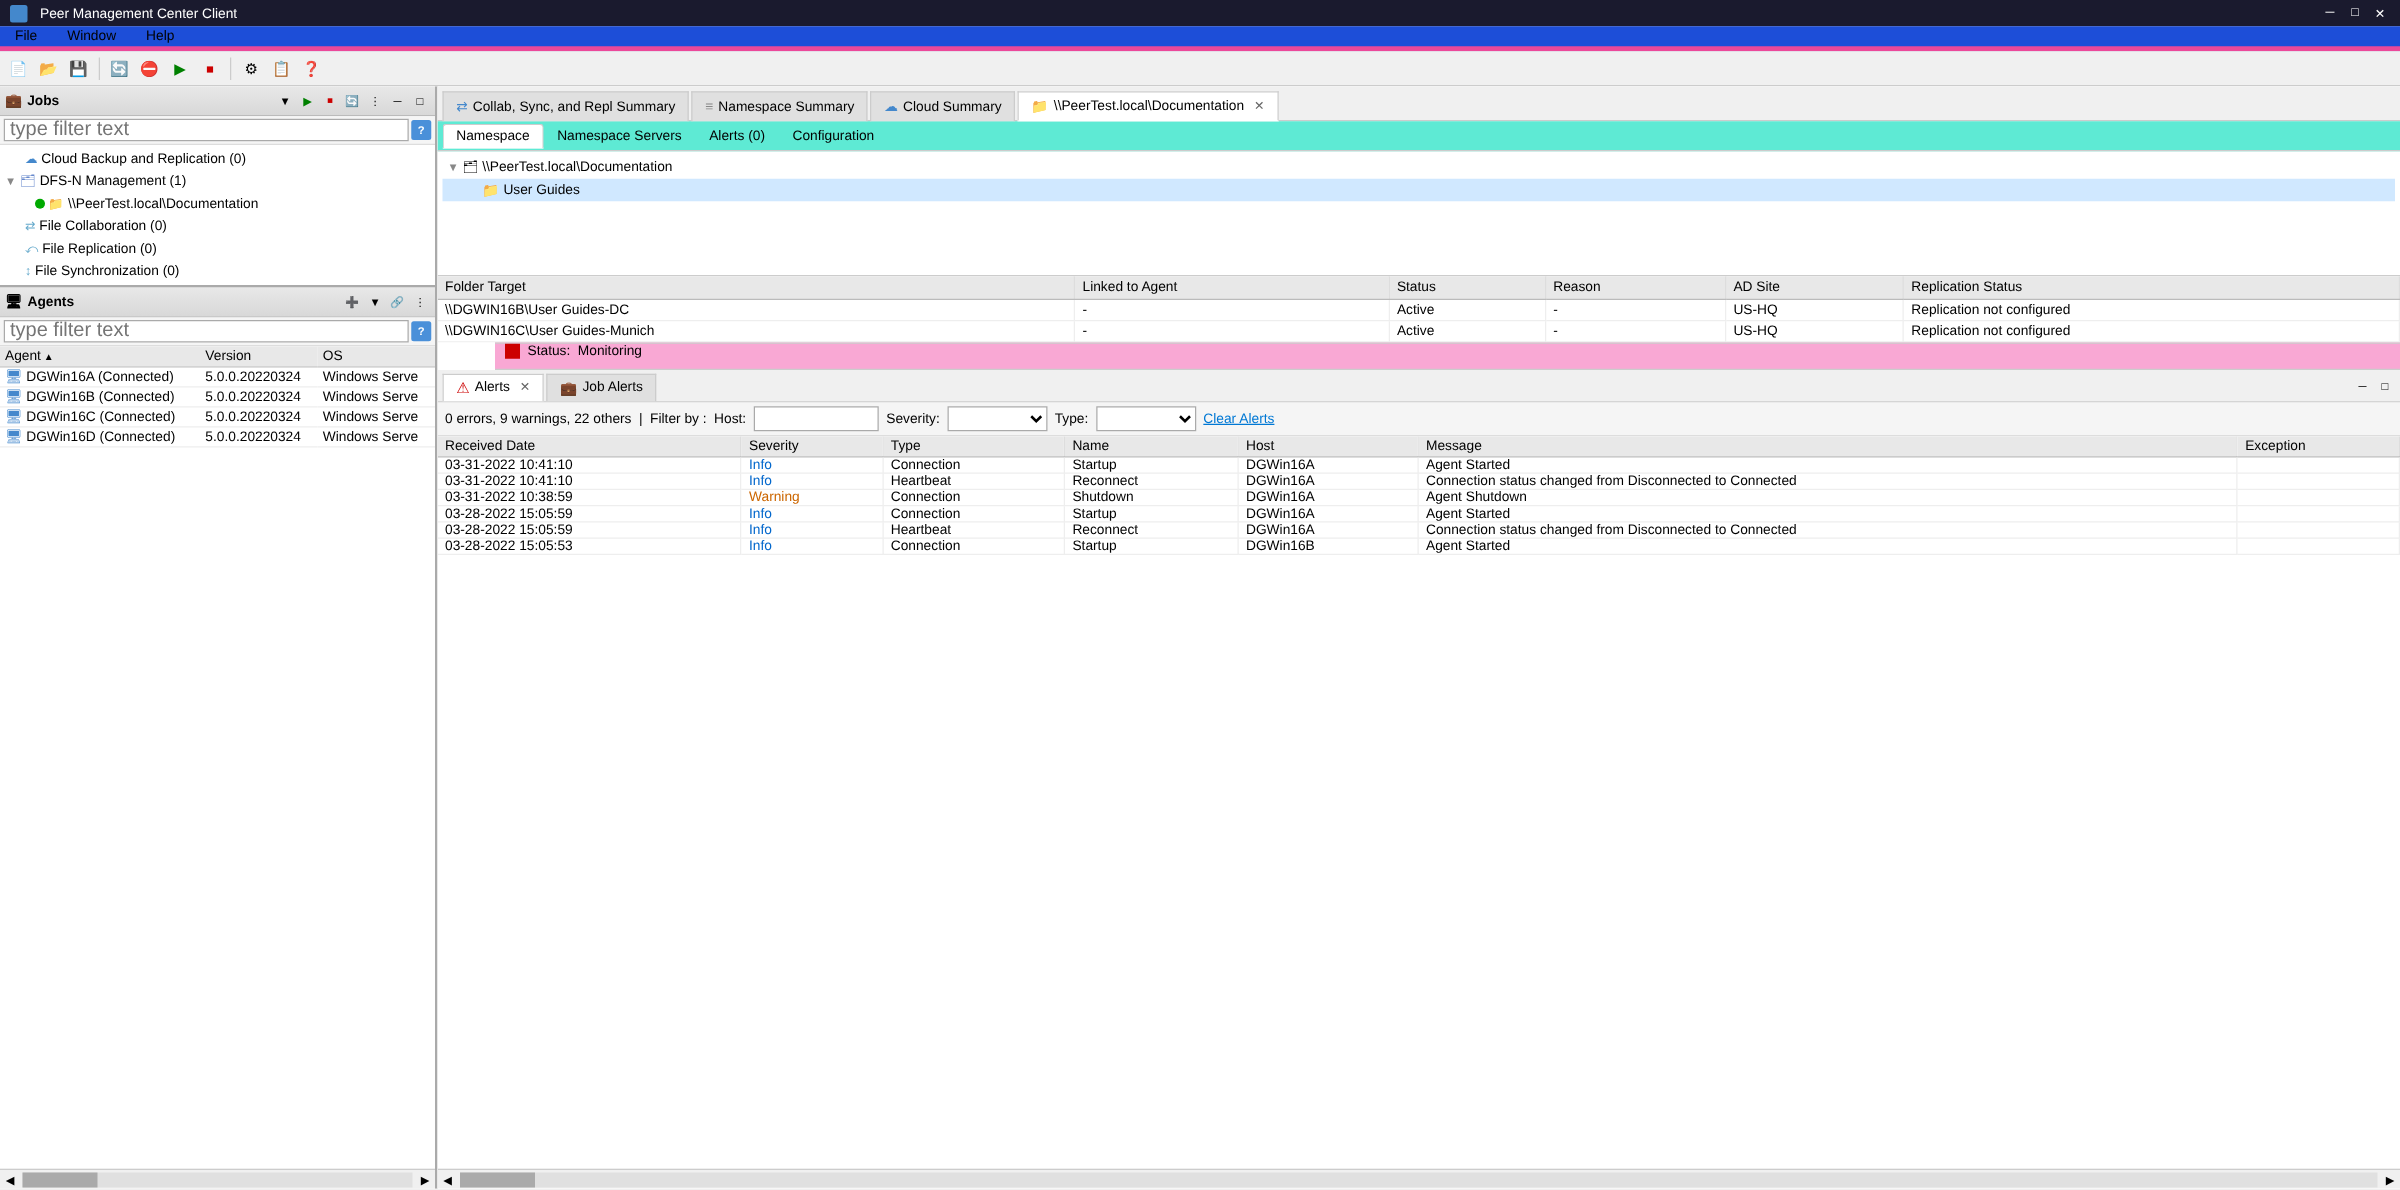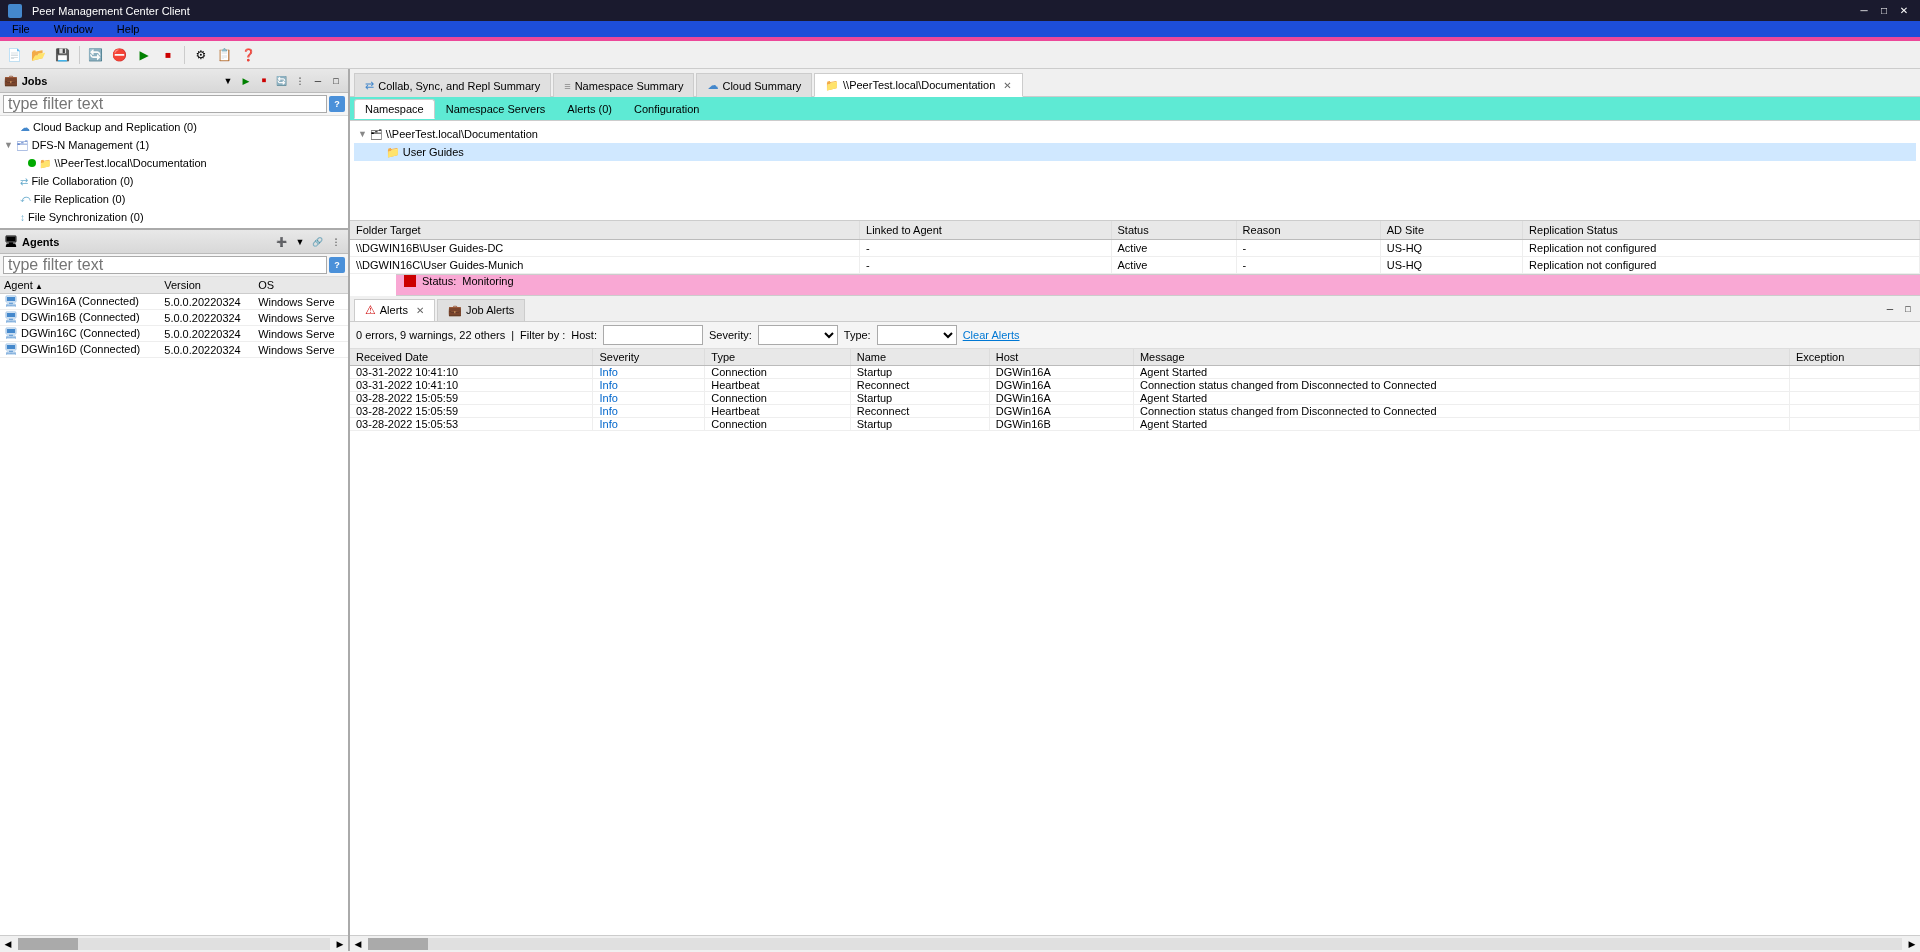--- a/index.html
+++ b/index.html
@@ -622,20 +622,29 @@
                 <tr>
     <td>03-31-2022 10:41:10</td>
     <td class="severity-info">Info</td>
     <td>Heartbeat</td>
     <td>Reconnect</td>
     <td>DGWin16A</td>
     <td>Connection status changed from Disconnected to Connected</td>
     <td></td>
   </tr>
                 <tr>
+    <td>03-31-2022 10:38:59</td>
+    <td class="severity-warning">Warning</td>
+    <td>Connection</td>
+    <td>Shutdown</td>
+    <td>DGWin16A</td>
+    <td>Agent Shutdown</td>
+    <td></td>
+  </tr>
+                <tr>
     <td>03-28-2022 15:05:59</td>
     <td class="severity-info">Info</td>
     <td>Connection</td>
     <td>Startup</td>
     <td>DGWin16A</td>
     <td>Agent Started</td>
     <td></td>
   </tr>
                 <tr>
     <td>03-28-2022 15:05:59</td>

